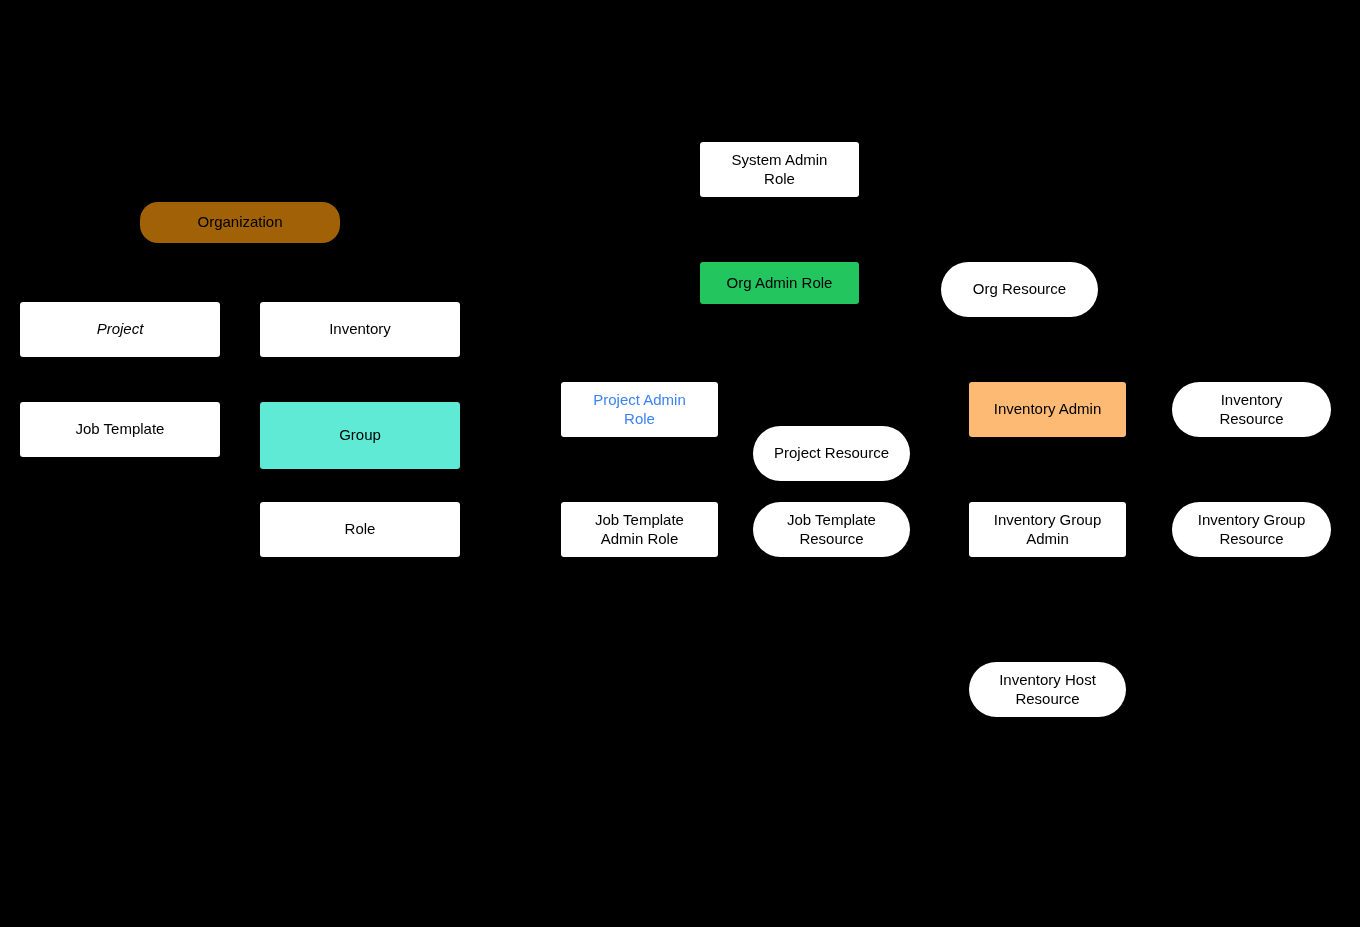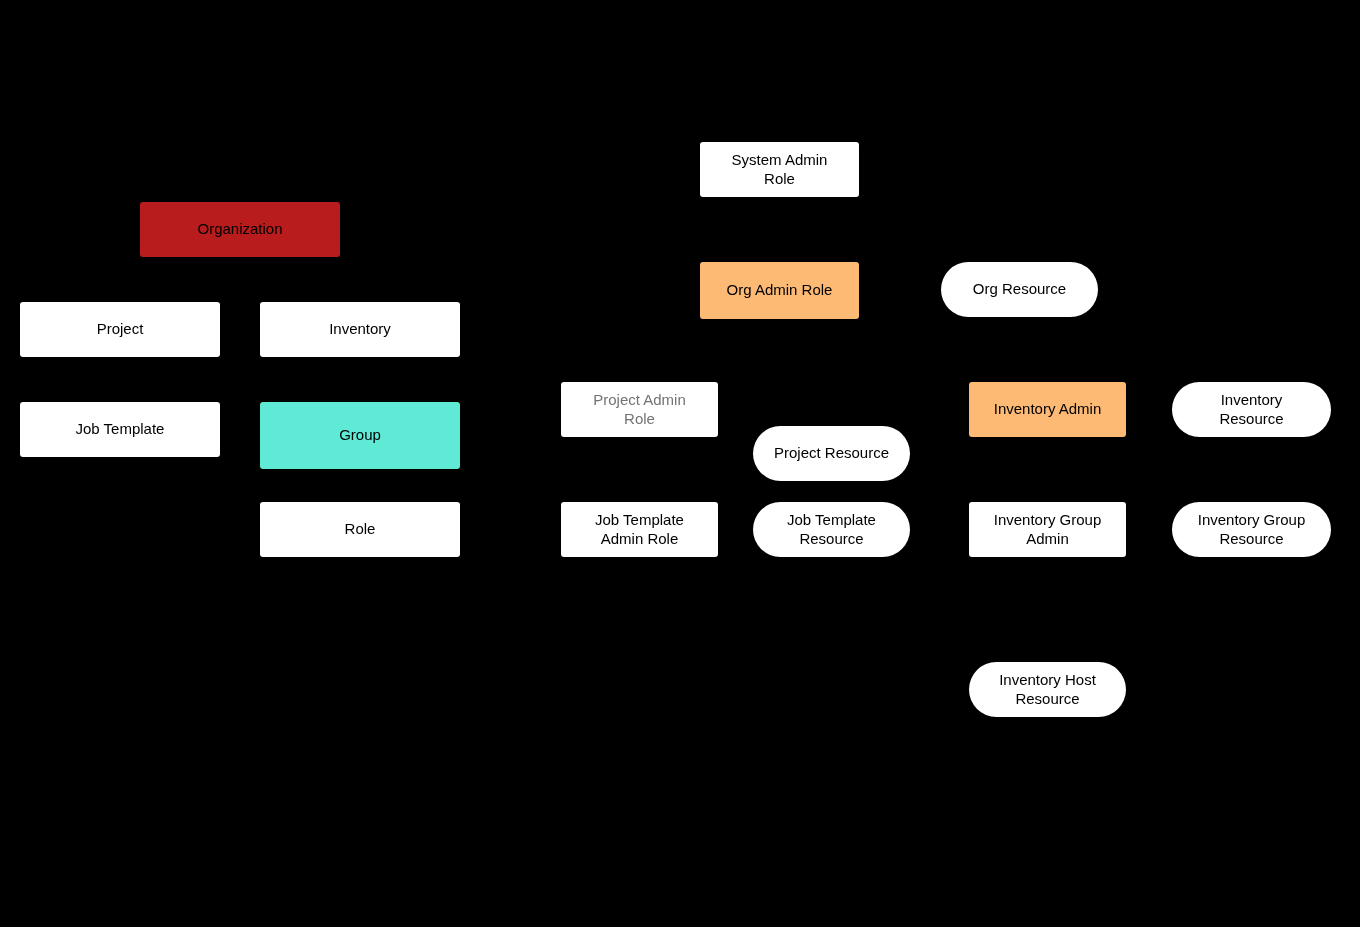--- a/index.html
+++ b/index.html
@@ -37,49 +37,49 @@
   .node .label {
     display: block;
     width: 100%;
     white-space: pre-line;
   }
 </style>
 </head>
 <body>
 
 <div id="canvas" style="background: rgb(0, 0, 0);">
-    <div class="node rect" style="left: 140px; top: 202px; width: 200px; height: 55px; background: #b91c1c; color: rgb(0, 0, 0);">
+    <div class="node rect" style="left: 140px; top: 202px; width: 200px; height: 41px; background: #a16207; color: rgb(0, 0, 0); border-radius: 18px;">
       <span class="label">Organization</span>
     </div>
-    <div class="node rect" style="left: 20px; top: 302px; width: 200px; height: 55px; background: rgb(255, 255, 255); color: rgb(0, 0, 0);">
+    <div class="node rect" style="left: 20px; top: 302px; width: 200px; height: 55px; background: rgb(255, 255, 255); color: rgb(0, 0, 0); font-style: italic;">
       <span class="label">Project</span>
     </div>
     <div class="node rect" style="left: 260px; top: 302px; width: 200px; height: 55px; background: rgb(255, 255, 255); color: rgb(0, 0, 0);">
       <span class="label">Inventory</span>
     </div>
     <div class="node rect" style="left: 20px; top: 402px; width: 200px; height: 55px; background: rgb(255, 255, 255); color: rgb(0, 0, 0);">
       <span class="label">Job Template</span>
     </div>
     <div class="node rect" style="left: 260px; top: 402px; width: 200px; height: 67px; background: #5eead4; color: rgb(0, 0, 0);">
       <span class="label">Group</span>
     </div>
     <div class="node rect" style="left: 260px; top: 502px; width: 200px; height: 55px; background: rgb(255, 255, 255); color: rgb(0, 0, 0);">
       <span class="label">Role</span>
     </div>
     <div class="node rect" style="left: 700px; top: 142px; width: 159px; height: 55px; background: rgb(255, 255, 255); color: rgb(0, 0, 0);">
       <span class="label">System Admin
 Role</span>
     </div>
-    <div class="node rect" style="left: 700px; top: 262px; width: 159px; height: 57px; background: #fdba74; color: rgb(0, 0, 0);">
+    <div class="node rect" style="left: 700px; top: 262px; width: 159px; height: 42px; background: #22c55e; color: rgb(0, 0, 0);">
       <span class="label">Org Admin Role</span>
     </div>
     <div class="node pill" style="left: 941px; top: 262px; width: 157px; height: 55px; background: rgb(255, 255, 255); color: rgb(0, 0, 0);">
       <span class="label">Org Resource</span>
     </div>
-    <div class="node rect" style="left: 561px; top: 382px; width: 157px; height: 55px; background: rgb(255, 255, 255); color: #737373;">
+    <div class="node rect" style="left: 561px; top: 382px; width: 157px; height: 55px; background: rgb(255, 255, 255); color: #3b82f6;">
       <span class="label">Project Admin
 Role</span>
     </div>
     <div class="node pill" style="left: 753px; top: 382px; width: 157px; height: 55px; background: rgb(255, 255, 255); color: rgb(0, 0, 0); margin-top: 44px;">
       <span class="label">Project Resource</span>
     </div>
     <div class="node rect" style="left: 969px; top: 382px; width: 157px; height: 55px; background: #fdba74; color: rgb(0, 0, 0);">
       <span class="label">Inventory Admin</span>
     </div>
     <div class="node pill" style="left: 1172px; top: 382px; width: 159px; height: 55px; background: rgb(255, 255, 255); color: rgb(0, 0, 0);">

